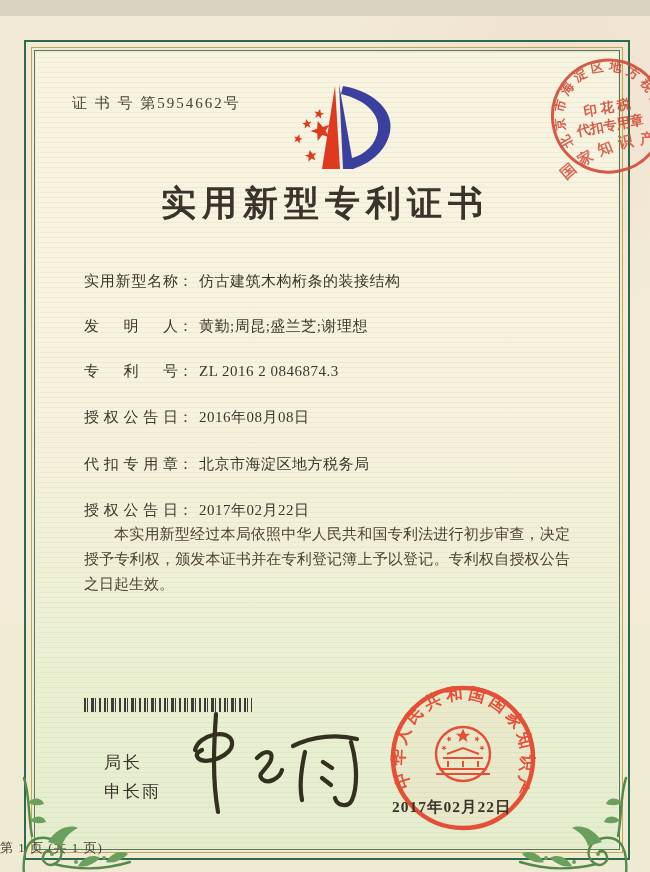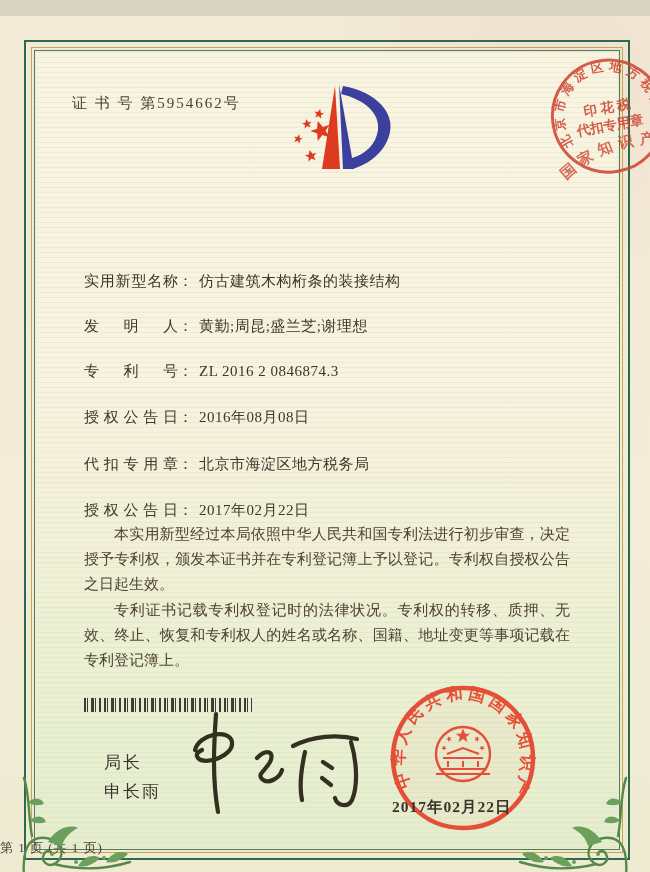--- a/index.html
+++ b/index.html
@@ -101,20 +101,21 @@
     <text fill="#cf4734" font-size="12.5" font-weight="bold" letter-spacing="4.5">
       <textPath href="#taxArc">北京市海淀区地方税务局</textPath>
     </text>
     <text x="65" y="58" text-anchor="middle" fill="#cf4734" font-size="13.5" font-weight="bold">印 花 税</text>
     <text x="65" y="76" text-anchor="middle" fill="#cf4734" font-size="13.5" font-weight="bold">代扣专用章</text>
     <text fill="#cf4734" font-size="15" font-weight="bold" letter-spacing="6" opacity=".9">
       <textPath href="#taxArc2">国家知识产权局</textPath>
     </text>
   </svg>
 
+  <div class="title">实用新型专利证书</div>
 
   <div class="fields">
     <div class="frow" style="top:0">
       <span class="flabel">实用新型名称</span><span class="fsep">：</span><span class="fval">仿古建筑木构桁条的装接结构</span>
     </div>
     <div class="frow" style="top:45px">
       <span class="flabel">发明人</span><span class="fsep">：</span><span class="fval">黄勤;周昆;盛兰芝;谢理想</span>
     </div>
     <div class="frow" style="top:90px">
       <span class="flabel">专利号</span><span class="fsep">：</span><span class="fval">ZL 2016 2 0846874.3</span>
@@ -125,21 +126,20 @@
     <div class="frow" style="top:183px">
       <span class="flabel">代扣专用章</span><span class="fsep">：</span><span class="fval">北京市海淀区地方税务局</span>
     </div>
     <div class="frow" style="top:229px">
       <span class="flabel">授权公告日</span><span class="fsep">：</span><span class="fval">2017年02月22日</span>
     </div>
   </div>
 
   <div class="body">
     <p>本实用新型经过本局依照中华人民共和国专利法进行初步审查，决定授予专利权，颁发本证书并在专利登记簿上予以登记。专利权自授权公告之日起生效。</p>
-    <p>专利证书记载专利权登记时的法律状况。专利权的转移、质押、无效、终止、恢复和专利权人的姓名或名称、国籍、地址变更等事项记载在专利登记簿上。</p>
   </div>
 
   <div class="barcode"></div>
 
   <div class="dir-title">局长</div>
   <div class="dir-name">申长雨</div>
 
   <svg class="sig" viewBox="0 0 190 110">
     <g fill="none" stroke="#33301f" stroke-width="4.2" stroke-linecap="round" stroke-linejoin="round">
       <path d="M10,42 C14,26 44,20 47,34 C49,48 20,58 13,50 C10,46 13,44 17,42"></path>

